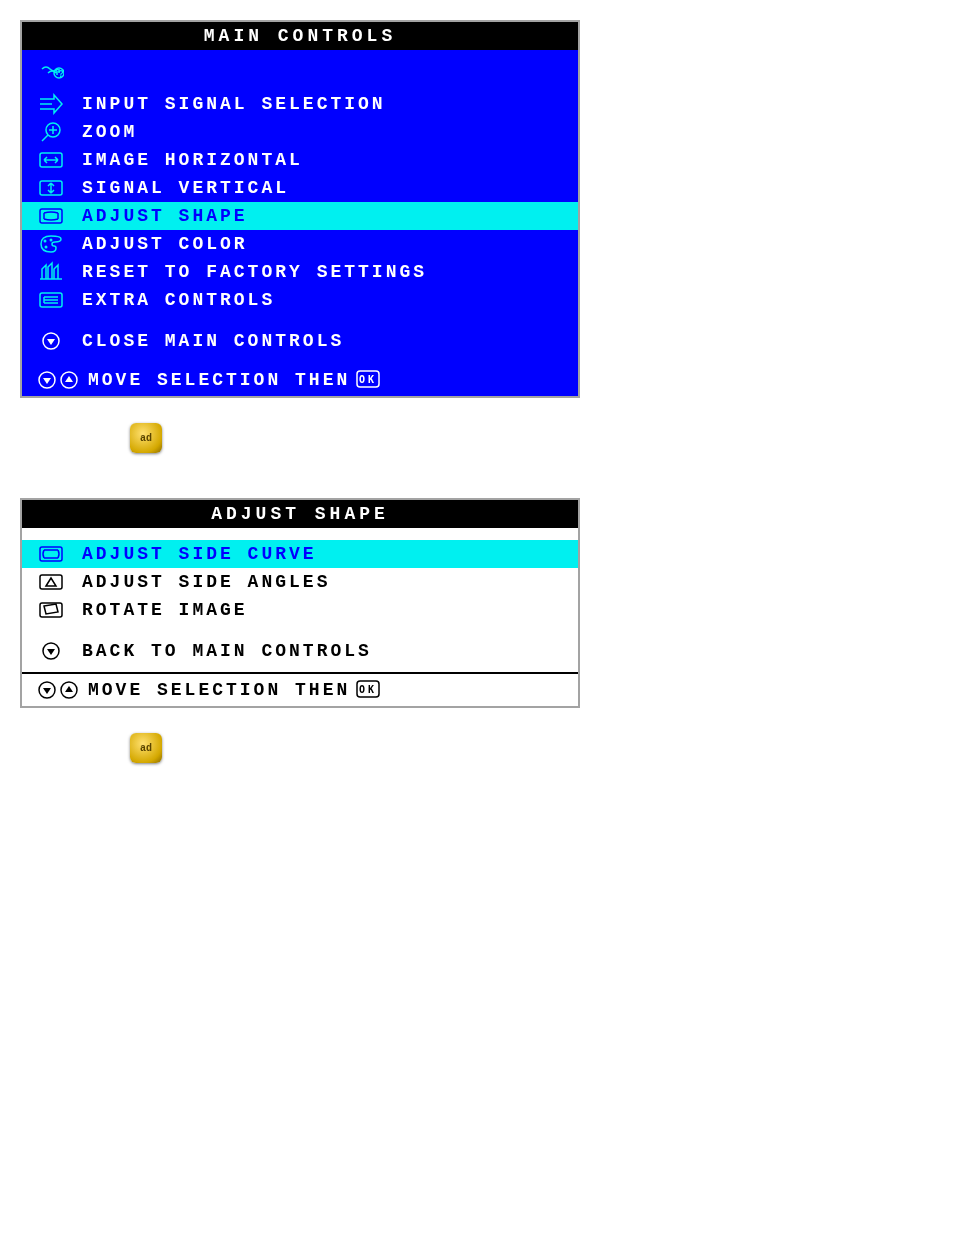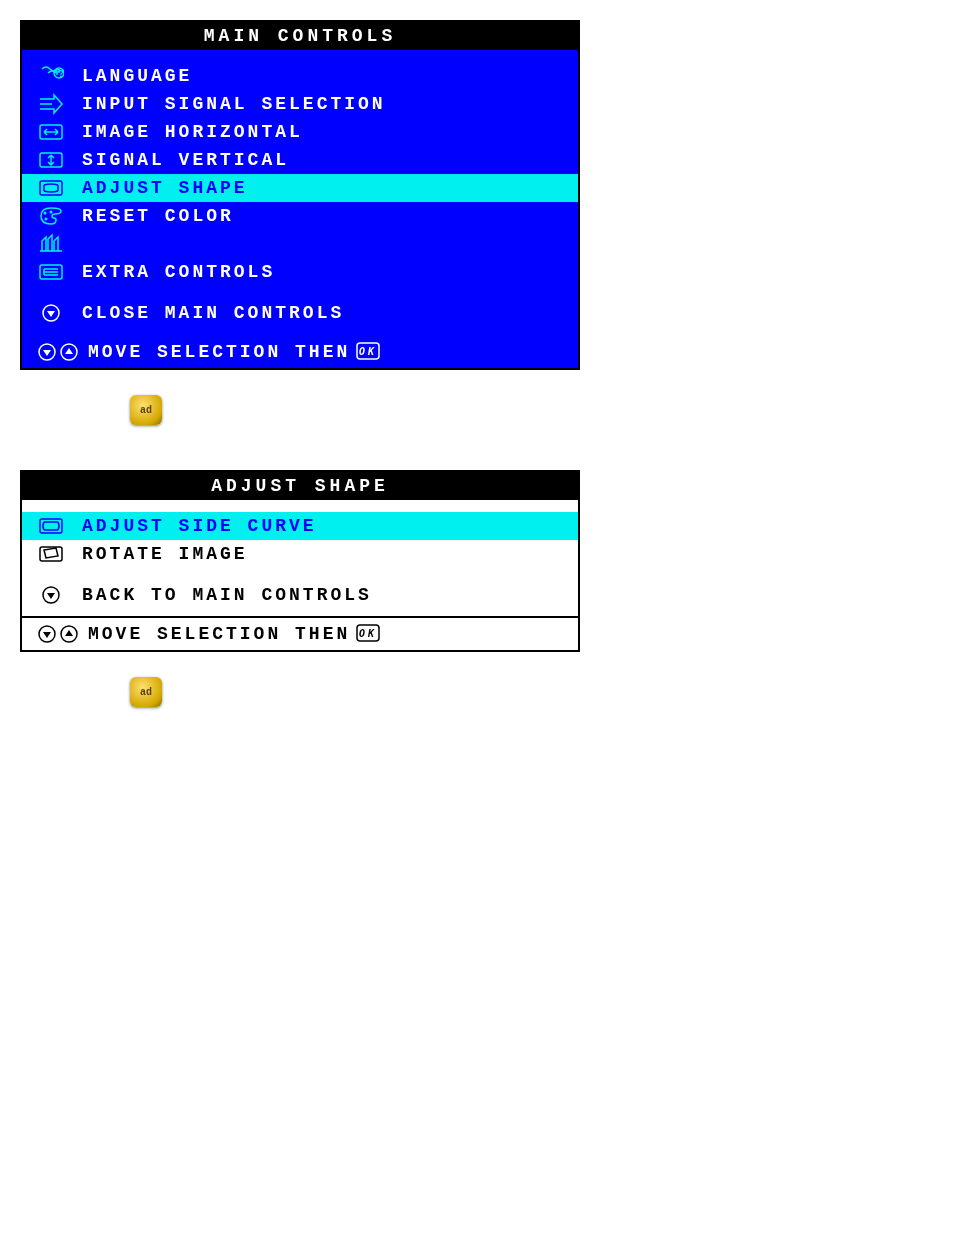--- a/index.html
+++ b/index.html
@@ -8,21 +8,21 @@
       box-sizing: border-box;
     }
     body {
       background: #ffffff;
       padding: 20px;
       font-family: 'Courier New', monospace;
       font-weight: bold;
     }
     .osd-window {
       width: 560px;
-      border: 2px solid #000000;
+      border: 2px solid #a3a3a3;
       margin-bottom: 25px;
     }
     .osd-title {
       background: #000000;
       color: #ffffff;
       text-align: center;
       font-size: 18px;
       letter-spacing: 4px;
       padding: 4px 0;
       font-weight: bold;
@@ -95,21 +95,20 @@
       gap: 2px;
       justify-content: center;
     }
     .footer-text {
       margin-left: 6px;
     }
     .ok-badge-inline {
       display: inline-flex;
       align-items: center;
       margin-left: 6px;
-      font-style: italic;
     }
     .ok-button {
       display: inline-block;
       width: 32px;
       height: 30px;
       background: radial-gradient(circle at 40% 35%, #ffe070, #d4a800 70%, #8a6b00);
       border-radius: 6px;
       box-shadow: 0 1px 3px rgba(0,0,0,0.5);
       position: relative;
       margin-left: 110px;
@@ -139,32 +138,40 @@
   <div class="osd-title">MAIN CONTROLS</div>
   <div class="osd-body-blue">
 
     <div class="menu-item blue-bg">
       <span class="menu-icon">
         <svg width="26" height="22" viewBox="0 0 26 22">
             <path d="M4 4 Q8 0 12 4 Q16 8 20 4 M10 8 Q14 4 18 8 M16 8 A5 5 0 1 0 26 8 A5 5 0 1 0 16 8 M19 6 L19 10 M21 4 L21 8" stroke="#00f0f0" stroke-width="1.5" fill="none"></path>
             <text x="20" y="12" font-size="10" fill="#00f0f0">?</text>
           </svg>
       </span>
-      <span class="menu-label">LANGUAGE</span>
     </div>
 
     <div class="menu-item blue-bg">
       <span class="menu-icon">
         <svg width="26" height="22" viewBox="0 0 26 22">
             <path d="M2 6 L16 6 L16 2 L24 11 L16 20 L16 16 L2 16 M2 11 L14 11" stroke="#00f0f0" stroke-width="1.5" fill="none"></path>
           </svg>
       </span>
       <span class="menu-label">INPUT SIGNAL SELECTION</span>
     </div>
 
+    <div class="menu-item blue-bg">
+      <span class="menu-icon">
+        <svg width="26" height="22" viewBox="0 0 26 22">
+            <circle cx="15" cy="9" r="7" stroke="#00f0f0" stroke-width="1.5" fill="none"></circle>
+            <path d="M15 5 L15 13 M11 9 L19 9 M10 14 L4 20" stroke="#00f0f0" stroke-width="1.5" fill="none"></path>
+          </svg>
+      </span>
+      <span class="menu-label">ZOOM</span>
+    </div>
 
     <div class="menu-item blue-bg">
       <span class="menu-icon">
         <svg width="26" height="22" viewBox="0 0 26 22">
             <rect x="2" y="4" width="22" height="14" rx="2" stroke="#00f0f0" stroke-width="1.5" fill="none"></rect>
             <path d="M6 11 L20 11 M6 11 L9 8 M6 11 L9 14 M20 11 L17 8 M20 11 L17 14" stroke="#00f0f0" stroke-width="1.5" fill="none"></path>
           </svg>
       </span>
       <span class="menu-label">IMAGE HORIZONTAL</span>
     </div>
@@ -191,29 +198,30 @@
 
     <div class="menu-item blue-bg">
       <span class="menu-icon">
         <svg width="26" height="22" viewBox="0 0 26 22">
             <path d="M13 3 Q3 3 3 11 Q3 19 13 19 Q18 19 18 15 Q18 13 16 13 Q14 13 14 11 Q14 9 17 9 Q23 9 23 6 Q23 3 13 3 Z" stroke="#00f0f0" stroke-width="1.5" fill="none"></path>
             <circle cx="7" cy="8" r="1.5" fill="#00f0f0"></circle>
             <circle cx="8" cy="14" r="1.5" fill="#00f0f0"></circle>
             <circle cx="13" cy="7" r="1.5" fill="#00f0f0"></circle>
           </svg>
       </span>
-      <span class="menu-label">RESET COLOR</span>
+      <span class="menu-label">ADJUST COLOR</span>
     </div>
 
     <div class="menu-item blue-bg">
       <span class="menu-icon">
         <svg width="26" height="22" viewBox="0 0 26 22">
             <path d="M4 18 L4 8 L8 4 L8 18 M10 18 L10 6 L14 2 L14 18 M16 18 L16 8 L20 4 L20 18 M2 18 L24 18" stroke="#00f0f0" stroke-width="1.5" fill="none"></path>
           </svg>
       </span>
+      <span class="menu-label">RESET TO FACTORY SETTINGS</span>
     </div>
 
     <div class="menu-item blue-bg">
       <span class="menu-icon">
         <svg width="26" height="22" viewBox="0 0 26 22">
             <rect x="2" y="4" width="22" height="14" rx="2" stroke="#00f0f0" stroke-width="1.5" fill="none"></rect>
             <path d="M6 8 L20 8 M6 11 L20 11 M6 14 L20 14 M6 8 L6 14" stroke="#00f0f0" stroke-width="1.5" fill="none"></path>
           </svg>
       </span>
       <span class="menu-label">EXTRA CONTROLS</span>
@@ -263,20 +271,29 @@
     <div class="menu-item highlighted-white">
       <span class="menu-icon">
         <svg width="26" height="22" viewBox="0 0 26 22">
             <rect x="2" y="4" width="22" height="14" rx="2" stroke="#0000ff" stroke-width="1.5" fill="none"></rect>
             <path d="M6 7 Q4 11 6 15 M20 7 Q22 11 20 15 M6 7 L20 7 M6 15 L20 15" stroke="#0000ff" stroke-width="1.5" fill="none"></path>
           </svg>
       </span>
       <span class="menu-label">ADJUST SIDE CURVE</span>
     </div>
 
+    <div class="menu-item white-bg">
+      <span class="menu-icon">
+        <svg width="26" height="22" viewBox="0 0 26 22">
+            <rect x="2" y="4" width="22" height="14" rx="2" stroke="#000000" stroke-width="1.5" fill="none"></rect>
+            <path d="M8 15 L13 7 L18 15 Z" stroke="#000000" stroke-width="1.5" fill="none"></path>
+          </svg>
+      </span>
+      <span class="menu-label">ADJUST SIDE ANGLES</span>
+    </div>
 
     <div class="menu-item white-bg">
       <span class="menu-icon">
         <svg width="26" height="22" viewBox="0 0 26 22">
             <rect x="2" y="4" width="22" height="14" rx="2" stroke="#000000" stroke-width="1.5" fill="none"></rect>
             <path d="M6 7 L18 5 L20 13 L8 15 Z" stroke="#000000" stroke-width="1.5" fill="none"></path>
           </svg>
       </span>
       <span class="menu-label">ROTATE IMAGE</span>
     </div>

